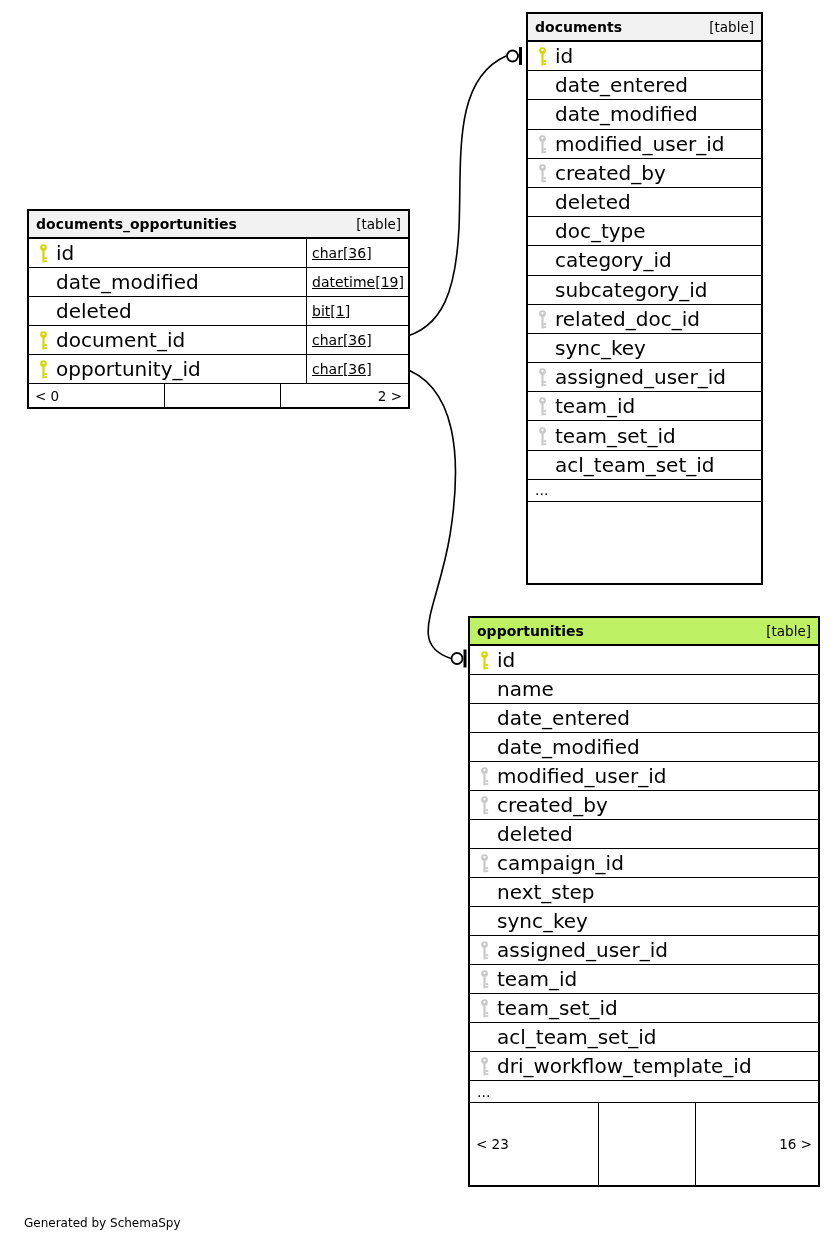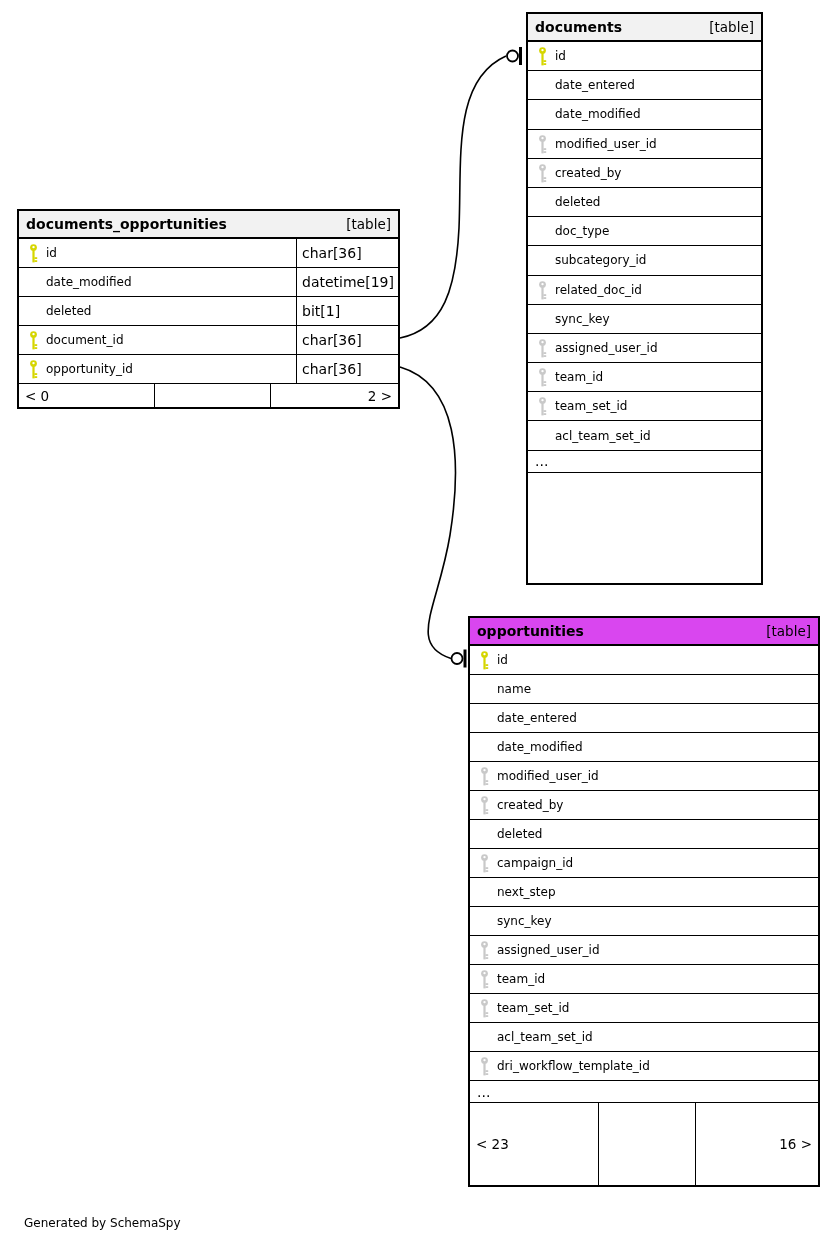--- a/index.html
+++ b/index.html
@@ -5,37 +5,37 @@
   html,body{margin:0;padding:0;background:#ffffff;}
   .canvas{position:relative;width:835px;height:1245px;background:#ffffff;overflow:hidden;
           font-family:"DejaVu Sans","Liberation Sans",sans-serif;color:#000;}
   #relations{position:absolute;left:0;top:0;pointer-events:none;}
   #relations path{fill:none;stroke:#000;stroke-width:1.6;}
   #relations circle{fill:#fff;stroke:#000;stroke-width:1.8;}
   #relations line{stroke:#000;stroke-width:3;}
 
   .db-table{position:absolute;background:#fff;border:2px solid #000;box-sizing:border-box;
             display:flex;flex-direction:column;}
-  #table-0{left:17px;top:209px;width:383px;height:200px;}
+  #table-0{left:27px;top:209px;width:383px;height:200px;}
   #table-1{left:526px;top:12px;width:237px;height:573px;}
   #table-2{left:468px;top:616px;width:352px;height:571px;}
 
   .tbl-header{height:28px;flex:0 0 28px;box-sizing:border-box;border-bottom:2px solid #000;
               display:flex;align-items:center;justify-content:space-between;padding:0 7px;}
   .tbl-title{font-weight:bold;font-size:14px;}
   .tbl-badge{font-weight:normal;font-size:13.5px;}
 
   .tbl-row{box-sizing:border-box;border-bottom:1px solid #000;display:flex;align-items:stretch;}
   #table-0 .tbl-row{height:29px;flex:0 0 29px;}
   #table-1 .tbl-row{height:29.2px;flex:0 0 29.2px;}
   #table-2 .tbl-row{height:29px;flex:0 0 29px;}
-  .cell-name{flex:1;display:flex;align-items:center;padding-left:9px;font-size:12px;min-width:0;}
+  .cell-name{flex:1;display:flex;align-items:center;padding-left:9px;font-size:20px;min-width:0;}
   .keyslot{width:11px;height:20px;flex:0 0 11px;margin-right:7px;display:flex;align-items:center;}
   .cell-type{width:102px;flex:0 0 102px;box-sizing:border-box;border-left:1px solid #000;
-             padding-left:5px;font-size:14px;display:flex;align-items:center;}
+             padding-left:5px;font-size:14px;display:flex;align-items:center;text-decoration:underline;}
 
   .tbl-ellipsis{height:22px;flex:0 0 22px;box-sizing:border-box;border-bottom:1px solid #000;
                 display:flex;align-items:center;padding-left:7px;font-size:14px;}
 
   .tbl-footer{flex:1;display:flex;font-size:13.5px;min-height:20px;}
   .fcell{box-sizing:border-box;display:flex;align-items:center;padding:0 6px;}
   .fcell.mid{border-left:1px solid #000;border-right:1px solid #000;}
   .fcell.right{flex:1;justify-content:flex-end;}
   #table-0 .fcell.left{width:135px;flex:0 0 135px;} #table-0 .fcell.mid{width:117px;flex:0 0 117px;}
   #table-1 .fcell.left{width:91px;flex:0 0 91px;}   #table-1 .fcell.mid{width:65px;flex:0 0 65px;}
@@ -195,20 +195,26 @@
       </div>
       <div class="tbl-row">
         <span class="cell-name">
           <span class="keyslot"></span>
           <span>doc_type</span>
         </span>
       </div>
       <div class="tbl-row">
         <span class="cell-name">
           <span class="keyslot"></span>
+          <span>category_id</span>
+        </span>
+      </div>
+      <div class="tbl-row">
+        <span class="cell-name">
+          <span class="keyslot"></span>
           <span>subcategory_id</span>
         </span>
       </div>
       <div class="tbl-row">
         <span class="cell-name">
           <span class="keyslot">
             <svg width="11" height="20" viewBox="0 0 11 20">
               <circle cx="5.5" cy="4.6" r="3.4" fill="#c9c9c9"></circle>
               <circle cx="5.5" cy="4.1" r="1.2" fill="#ffffff"></circle>
               <rect x="4.4" y="7.4" width="2.2" height="12" fill="#c9c9c9"></rect>
@@ -269,21 +275,21 @@
       </div>
       <div class="tbl-row">
         <span class="cell-name">
           <span class="keyslot"></span>
           <span>acl_team_set_id</span>
         </span>
       </div>
       <div class="tbl-ellipsis">...</div>
     </div>
   <div class="db-table" id="table-2">
-      <div class="tbl-header" style="background: #d946ef;">
+      <div class="tbl-header" style="background: #bef264;">
         <span class="tbl-title">opportunities</span>
         <span class="tbl-badge">[table]</span>
       </div>
       <div class="tbl-row">
         <span class="cell-name">
           <span class="keyslot">
             <svg width="11" height="20" viewBox="0 0 11 20">
               <circle cx="5.5" cy="4.6" r="3.4" fill="#d6d600"></circle>
               <circle cx="5.5" cy="4.1" r="1.2" fill="#ffffff"></circle>
               <rect x="4.4" y="7.4" width="2.2" height="12" fill="#d6d600"></rect>

